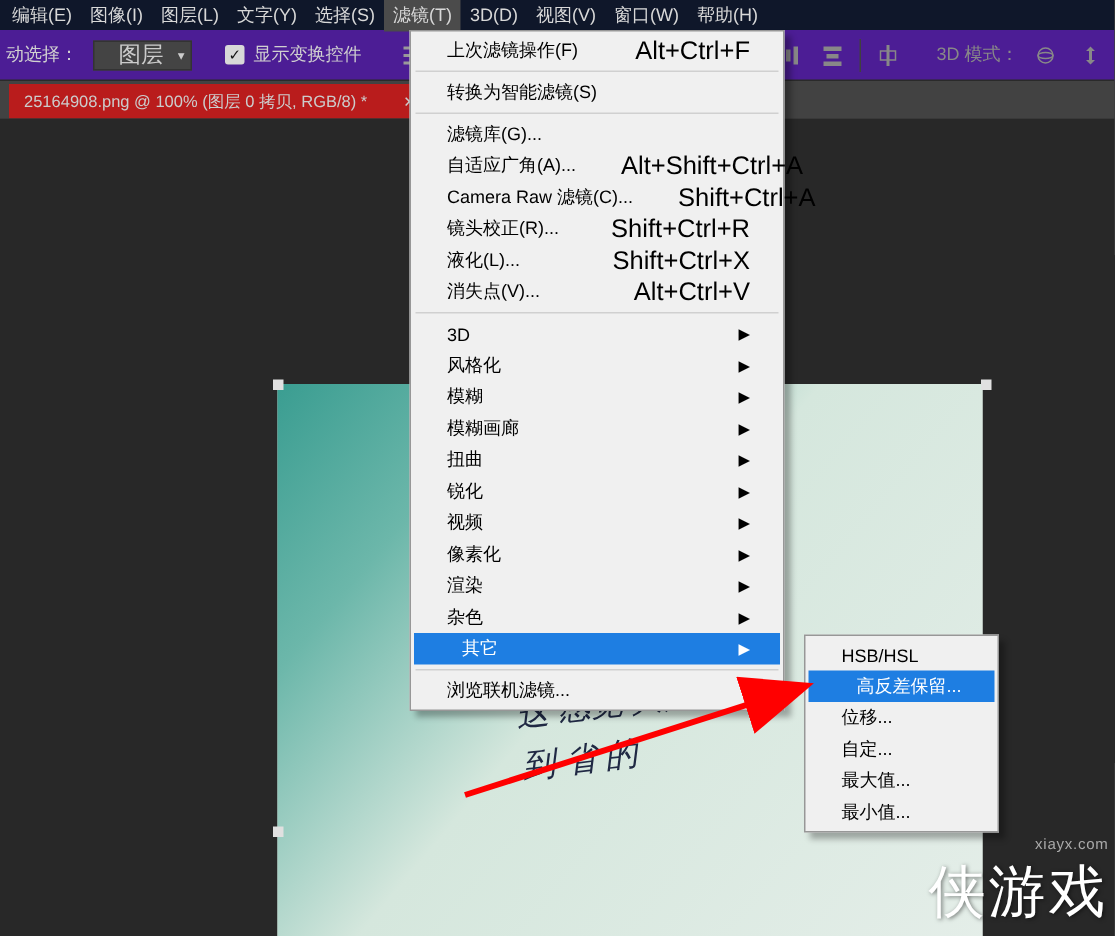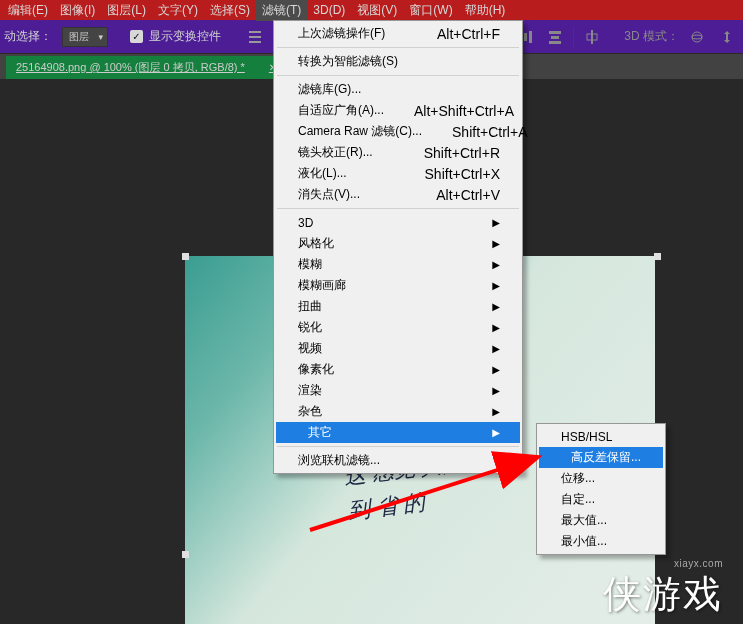--- a/index.html
+++ b/index.html
@@ -1,48 +1,48 @@
 <!DOCTYPE html>
 <html><head>
 <meta charset="utf-8">
 <style>
   * { margin: 0; padding: 0; box-sizing: border-box; }
   body { font-family: "Microsoft YaHei", sans-serif; font-size: 12px; background: #535353; width: 743px; height: 624px; overflow: hidden; position: relative; user-select: none; }
   
-  .menubar { background: #b91c1c; height: 20px; display: flex; align-items: center; padding: 0 2px; color: #d8d8d8; }
+  .menubar { background: #0f172a; height: 20px; display: flex; align-items: center; padding: 0 2px; color: #d8d8d8; }
   .menubar-item { padding: 2px 6px; cursor: default; }
   .menubar-item.active { background: #4b4b4b; }
   
   .toolbar { background: #4c1d95; height: 34px; display: flex; align-items: center; padding: 0 4px; color: #d0d0d0; border-bottom: 1px solid #2a2a2a; gap: 6px; }
   .toolbar-label { padding-right: 4px; }
-  .toolbar-select { background: #444; border: 1px solid #333; color: #ccc; font-size: 10px; height: 20px; display: inline-flex; align-items: center; padding: 0 18px 0 6px; position: relative; }
+  .toolbar-select { background: #444; border: 1px solid #333; color: #ccc; font-size: 15px; height: 20px; display: inline-flex; align-items: center; padding: 0 18px 0 16px; position: relative; }
   .toolbar-select::after { content: "▾"; position: absolute; right: 4px; font-size: 9px; }
   .checkbox { width: 13px; height: 13px; background: #d8d8d8; display: inline-flex; align-items: center; justify-content: center; color: #111; font-size: 10px; border-radius: 2px;}
   .tool-icon { width: 24px; height: 22px; display: inline-flex; align-items: center; justify-content: center; color: #b0b0b0; }
   .tool-sep { width: 1px; height: 22px; background: #404040; }
   
   .tabbar { background: #424242; height: 25px; display: flex; align-items: flex-end; padding-left: 6px; }
-  .tab { background: #15803d; color: #ccc; font-size: 11px; padding: 4px 10px 4px 10px; display: inline-flex; align-items: center; gap: 24px; text-decoration: underline; }
+  .tab { background: #b91c1c; color: #ccc; font-size: 11px; padding: 4px 10px 4px 10px; display: inline-flex; align-items: center; gap: 24px; }
   .tab .close { font-size: 10px; }
   
   .canvas-area { position: absolute; top: 79px; left: 0; right: 0; bottom: 0; background: #282828; }
   .doc-img { position: absolute; left: 185px; top: 177px; width: 470px; height: 400px; background: #dfeae1; }
   .doc-inner { position: absolute; inset: 0; background: linear-gradient(130deg, #3a9d91 0%, #6cb7aa 20%, #d5e7dd 45%, #e5eee9 100%); }
   .hand-text { position: absolute; font-family: "Segoe Script", cursive; font-style: italic; color: #202944; font-size: 22px; transform: rotate(-7deg); line-height: 1.6; white-space: pre; }
   .sel-handle { position: absolute; width: 7px; height: 7px; background: #e0e0e0; }
   
-  .watermark { position: absolute; right: 20px; bottom: 4px; text-align: right; }
+  .watermark { position: absolute; right: 4px; bottom: 4px; text-align: right; }
   .watermark .url { color: #aaa; font-size: 10px; letter-spacing: 0.5px;}
   .watermark-text { color: #fff; font-size: 38px; font-weight: normal; text-shadow: 1px 1px 3px rgba(0,0,0,0.5); letter-spacing: 2px; }
   
   
   .menu { position: absolute; background: #f0f0f0; border: 1px solid #979797; box-shadow: 4px 4px 4px rgba(0,0,0,0.3); min-width: 250px; padding: 2px; }
   .menu-item { display: flex; align-items: center; justify-content: space-between; padding: 3px 20px 3px 22px; color: #000; font-size: 12px; height: 21px; white-space: nowrap; }
   .menu-item.highlight { background: #1e7ee2; color: #fff; padding-left: 32px; }
-  .menu-item .shortcut { margin-left: 30px; font-size: 14px; }
+  .menu-item .shortcut { margin-left: 30px; font-size: 17px; }
   .menu-item .arrow { font-size: 10px; margin-left: 20px;}
   .menu-sep { height: 1px; background: #d0d0d0; margin: 3px 1px; }
   
   .submenu { position: absolute; background: #f0f0f0; border: 1px solid #979797; box-shadow: 4px 4px 4px rgba(0,0,0,0.3); min-width: 130px; padding: 2px; text-align: right; }
   
   
   .arrow-anno { position: absolute; pointer-events: none; }
 </style>
 </head>
 <body>

